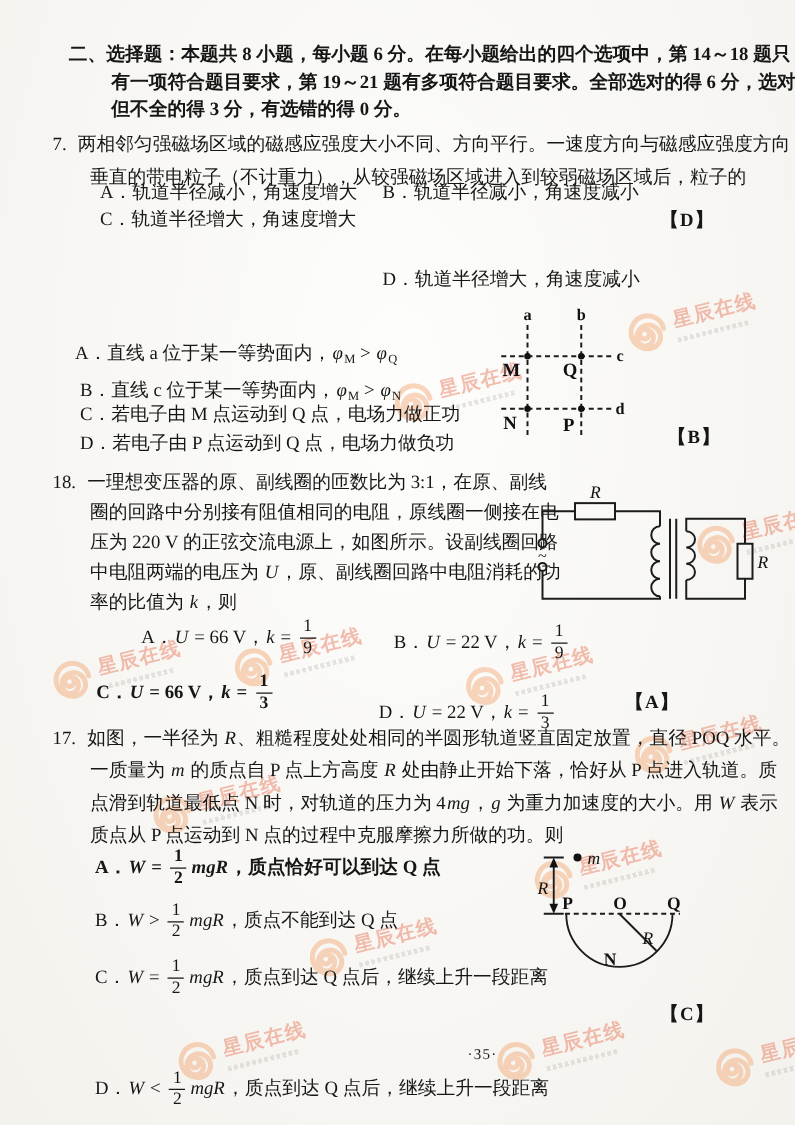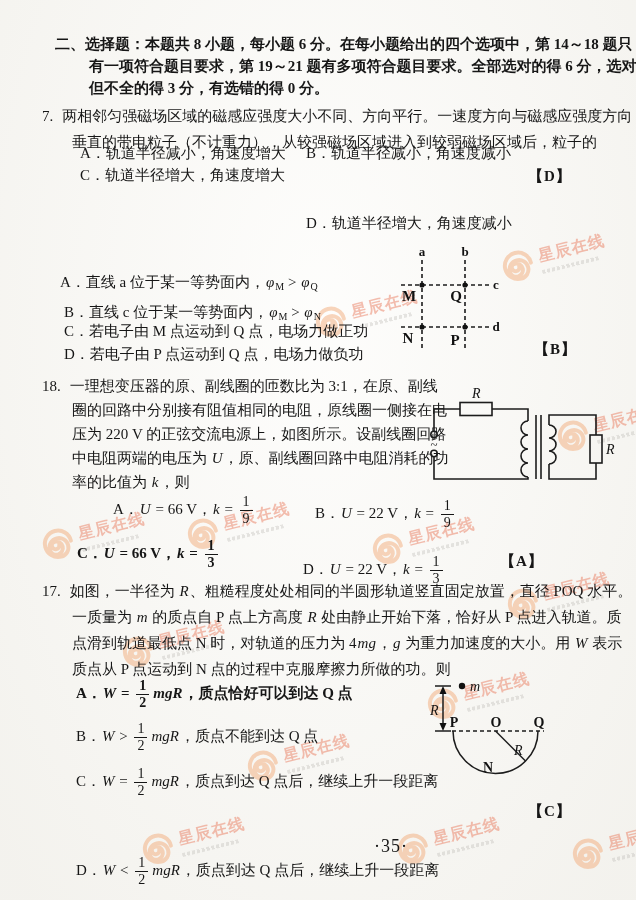--- a/index.html
+++ b/index.html
@@ -31,21 +31,21 @@
   .opt{position:absolute;font-size:15px;white-space:nowrap;}
   .var{font-style:italic;font-family:"Liberation Serif","DejaVu Serif",serif;padding:0 1px;}
   sub{font-size:10px;vertical-align:-3px;}
   .frac{display:inline-block;text-align:center;vertical-align:middle;
       font-size:14px;line-height:1.15;margin:0 3px;}
   .frac .fnum{display:block;border-bottom:1px solid #161616;padding:0 3px;}
   .frac .fden{display:block;padding:0 3px;}
   .ans{position:absolute;font-weight:bold;font-size:15px;letter-spacing:1px;}
   .fig{position:absolute;}
   .fig svg text{font-family:"Liberation Serif","DejaVu Serif",serif;}
-  .pageno{position:absolute;left:374px;top:836px;font-size:18px;letter-spacing:1px;}
+  .pageno{position:absolute;left:374px;top:836px;font-size:12px;letter-spacing:1px;}
 </style>
 </head>
 <body>
 
 <div class="wm-layer">
     <div class="wm" style="left: 500px; top: 240px;">
     <svg viewBox="0 0 36 36" width="34" height="34">
       <path d="M32 18 A14 14 0 1 0 18 32 A10 10 0 1 0 8 22 A7 7 0 1 0 15 15 A4 4 0 1 0 19 19" fill="none" stroke="#f3ad7c" stroke-width="4.2" stroke-linecap="round"></path>
     </svg>
     <div>

